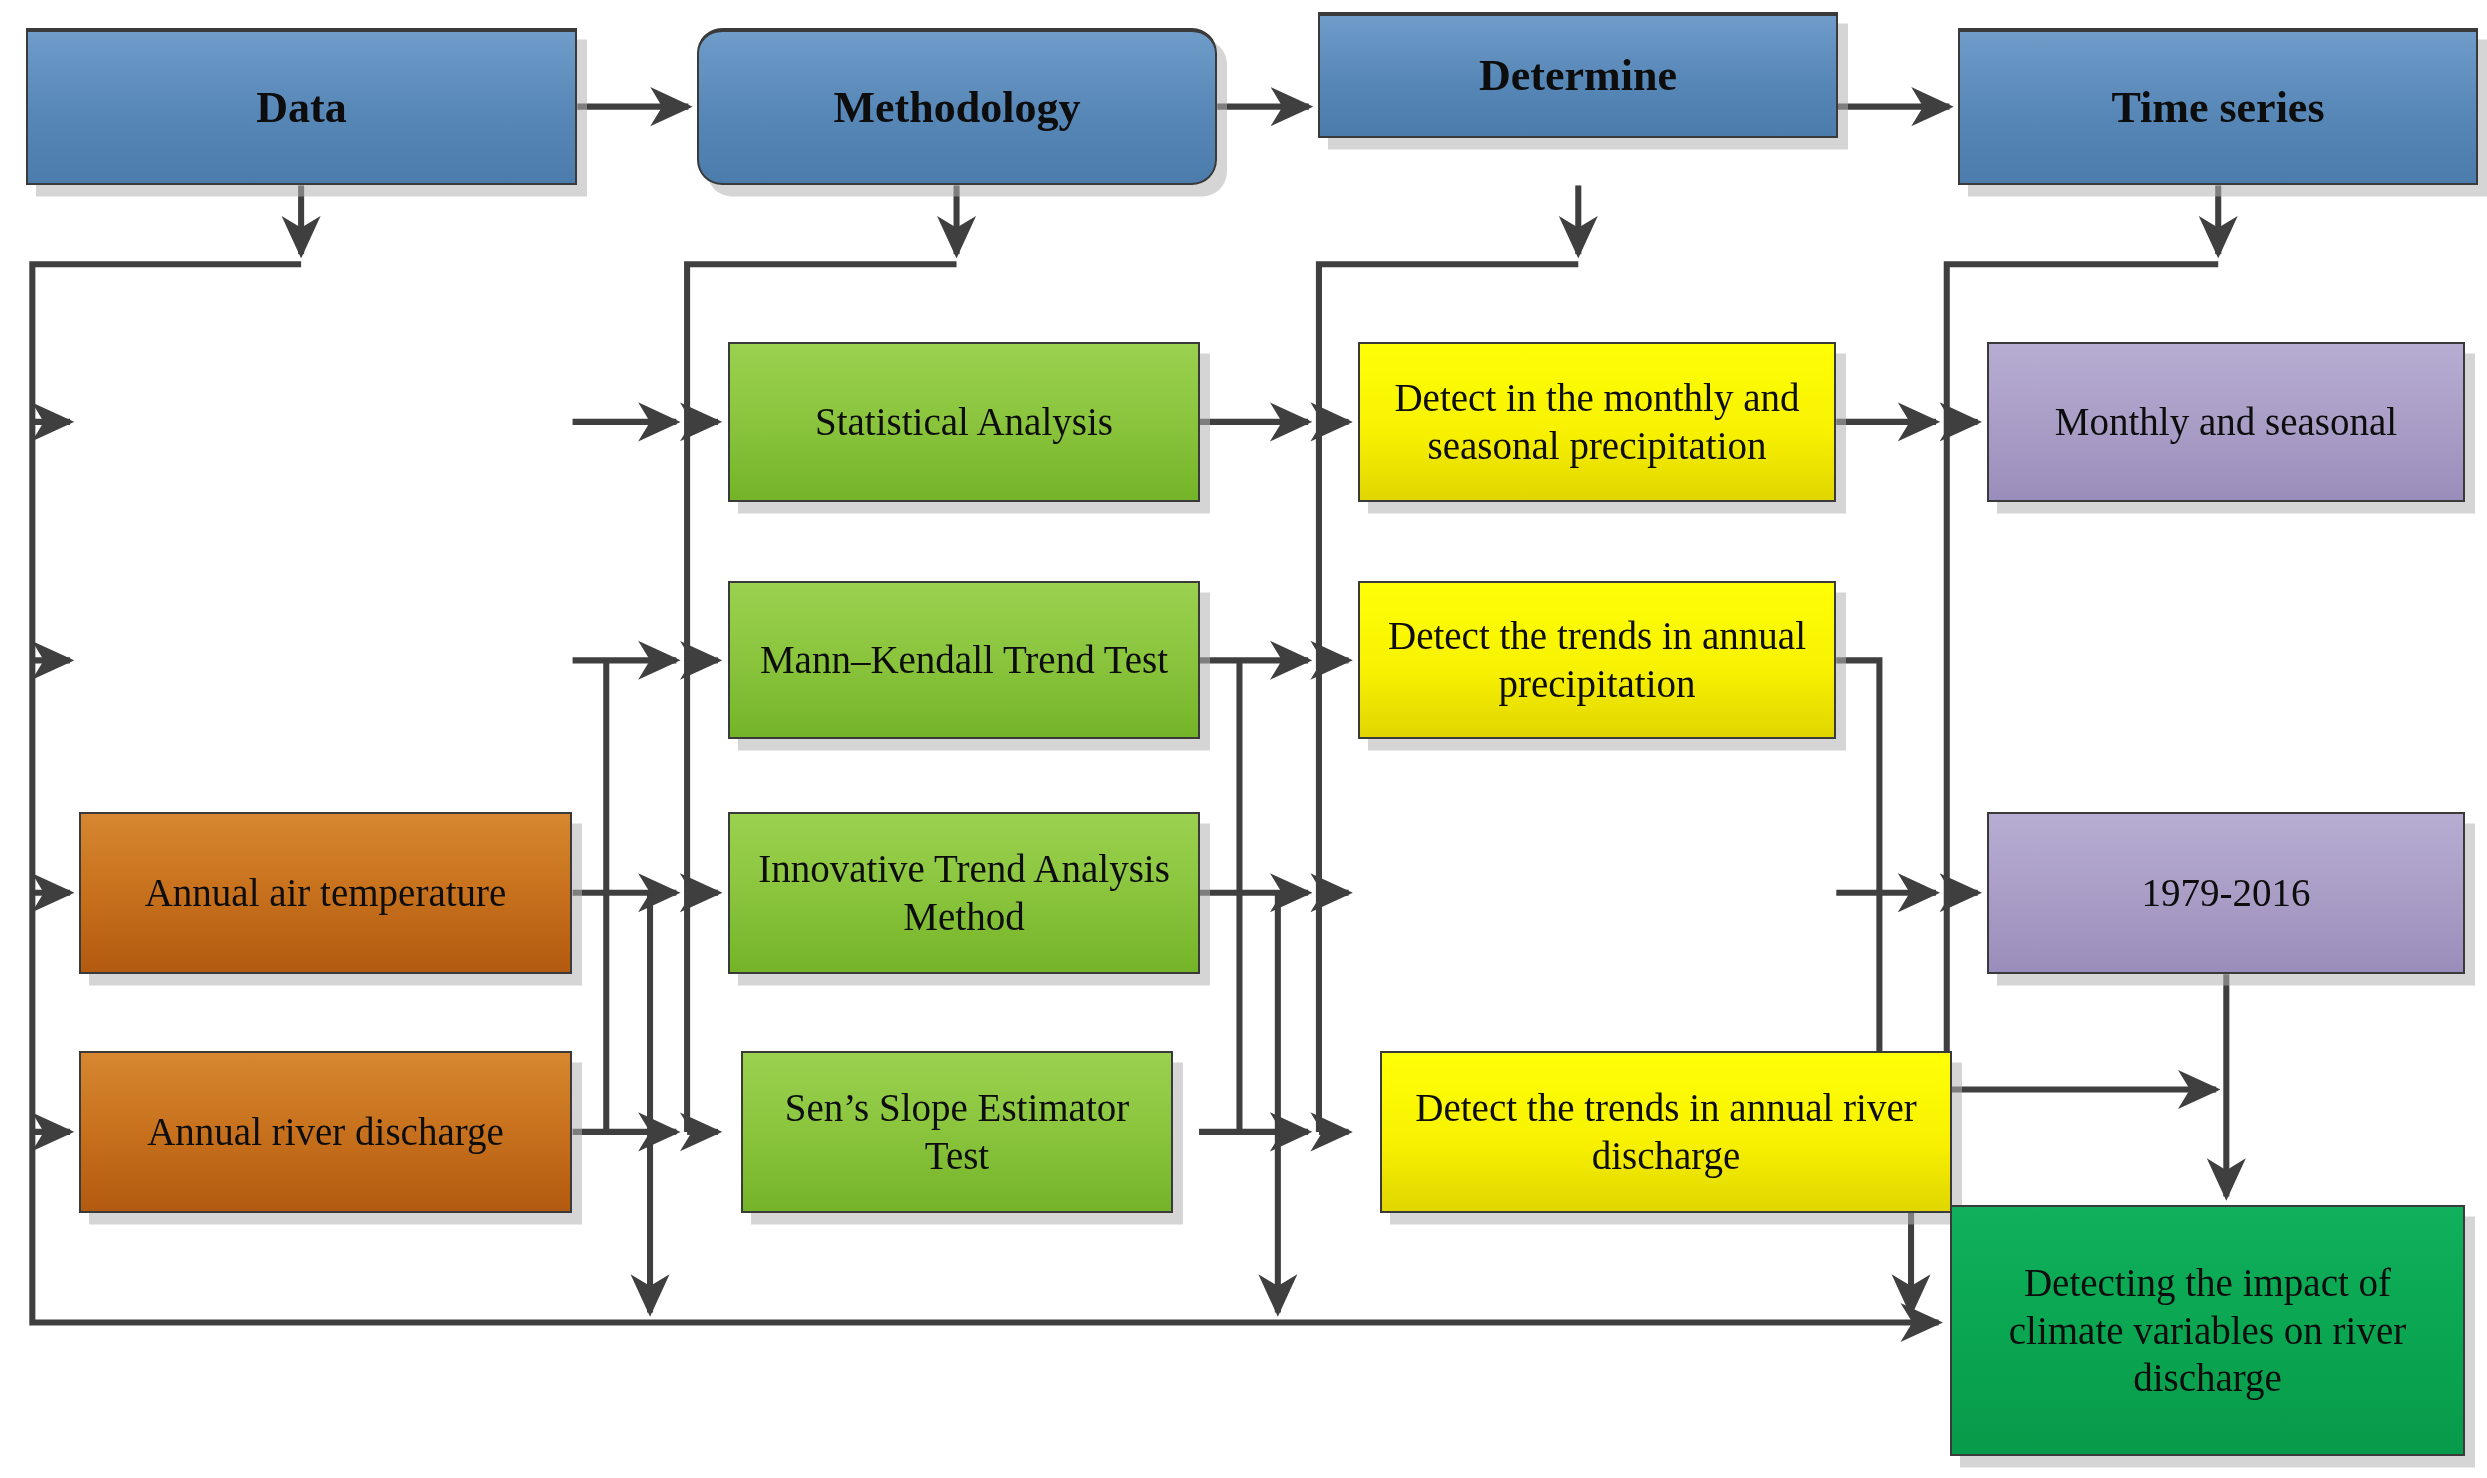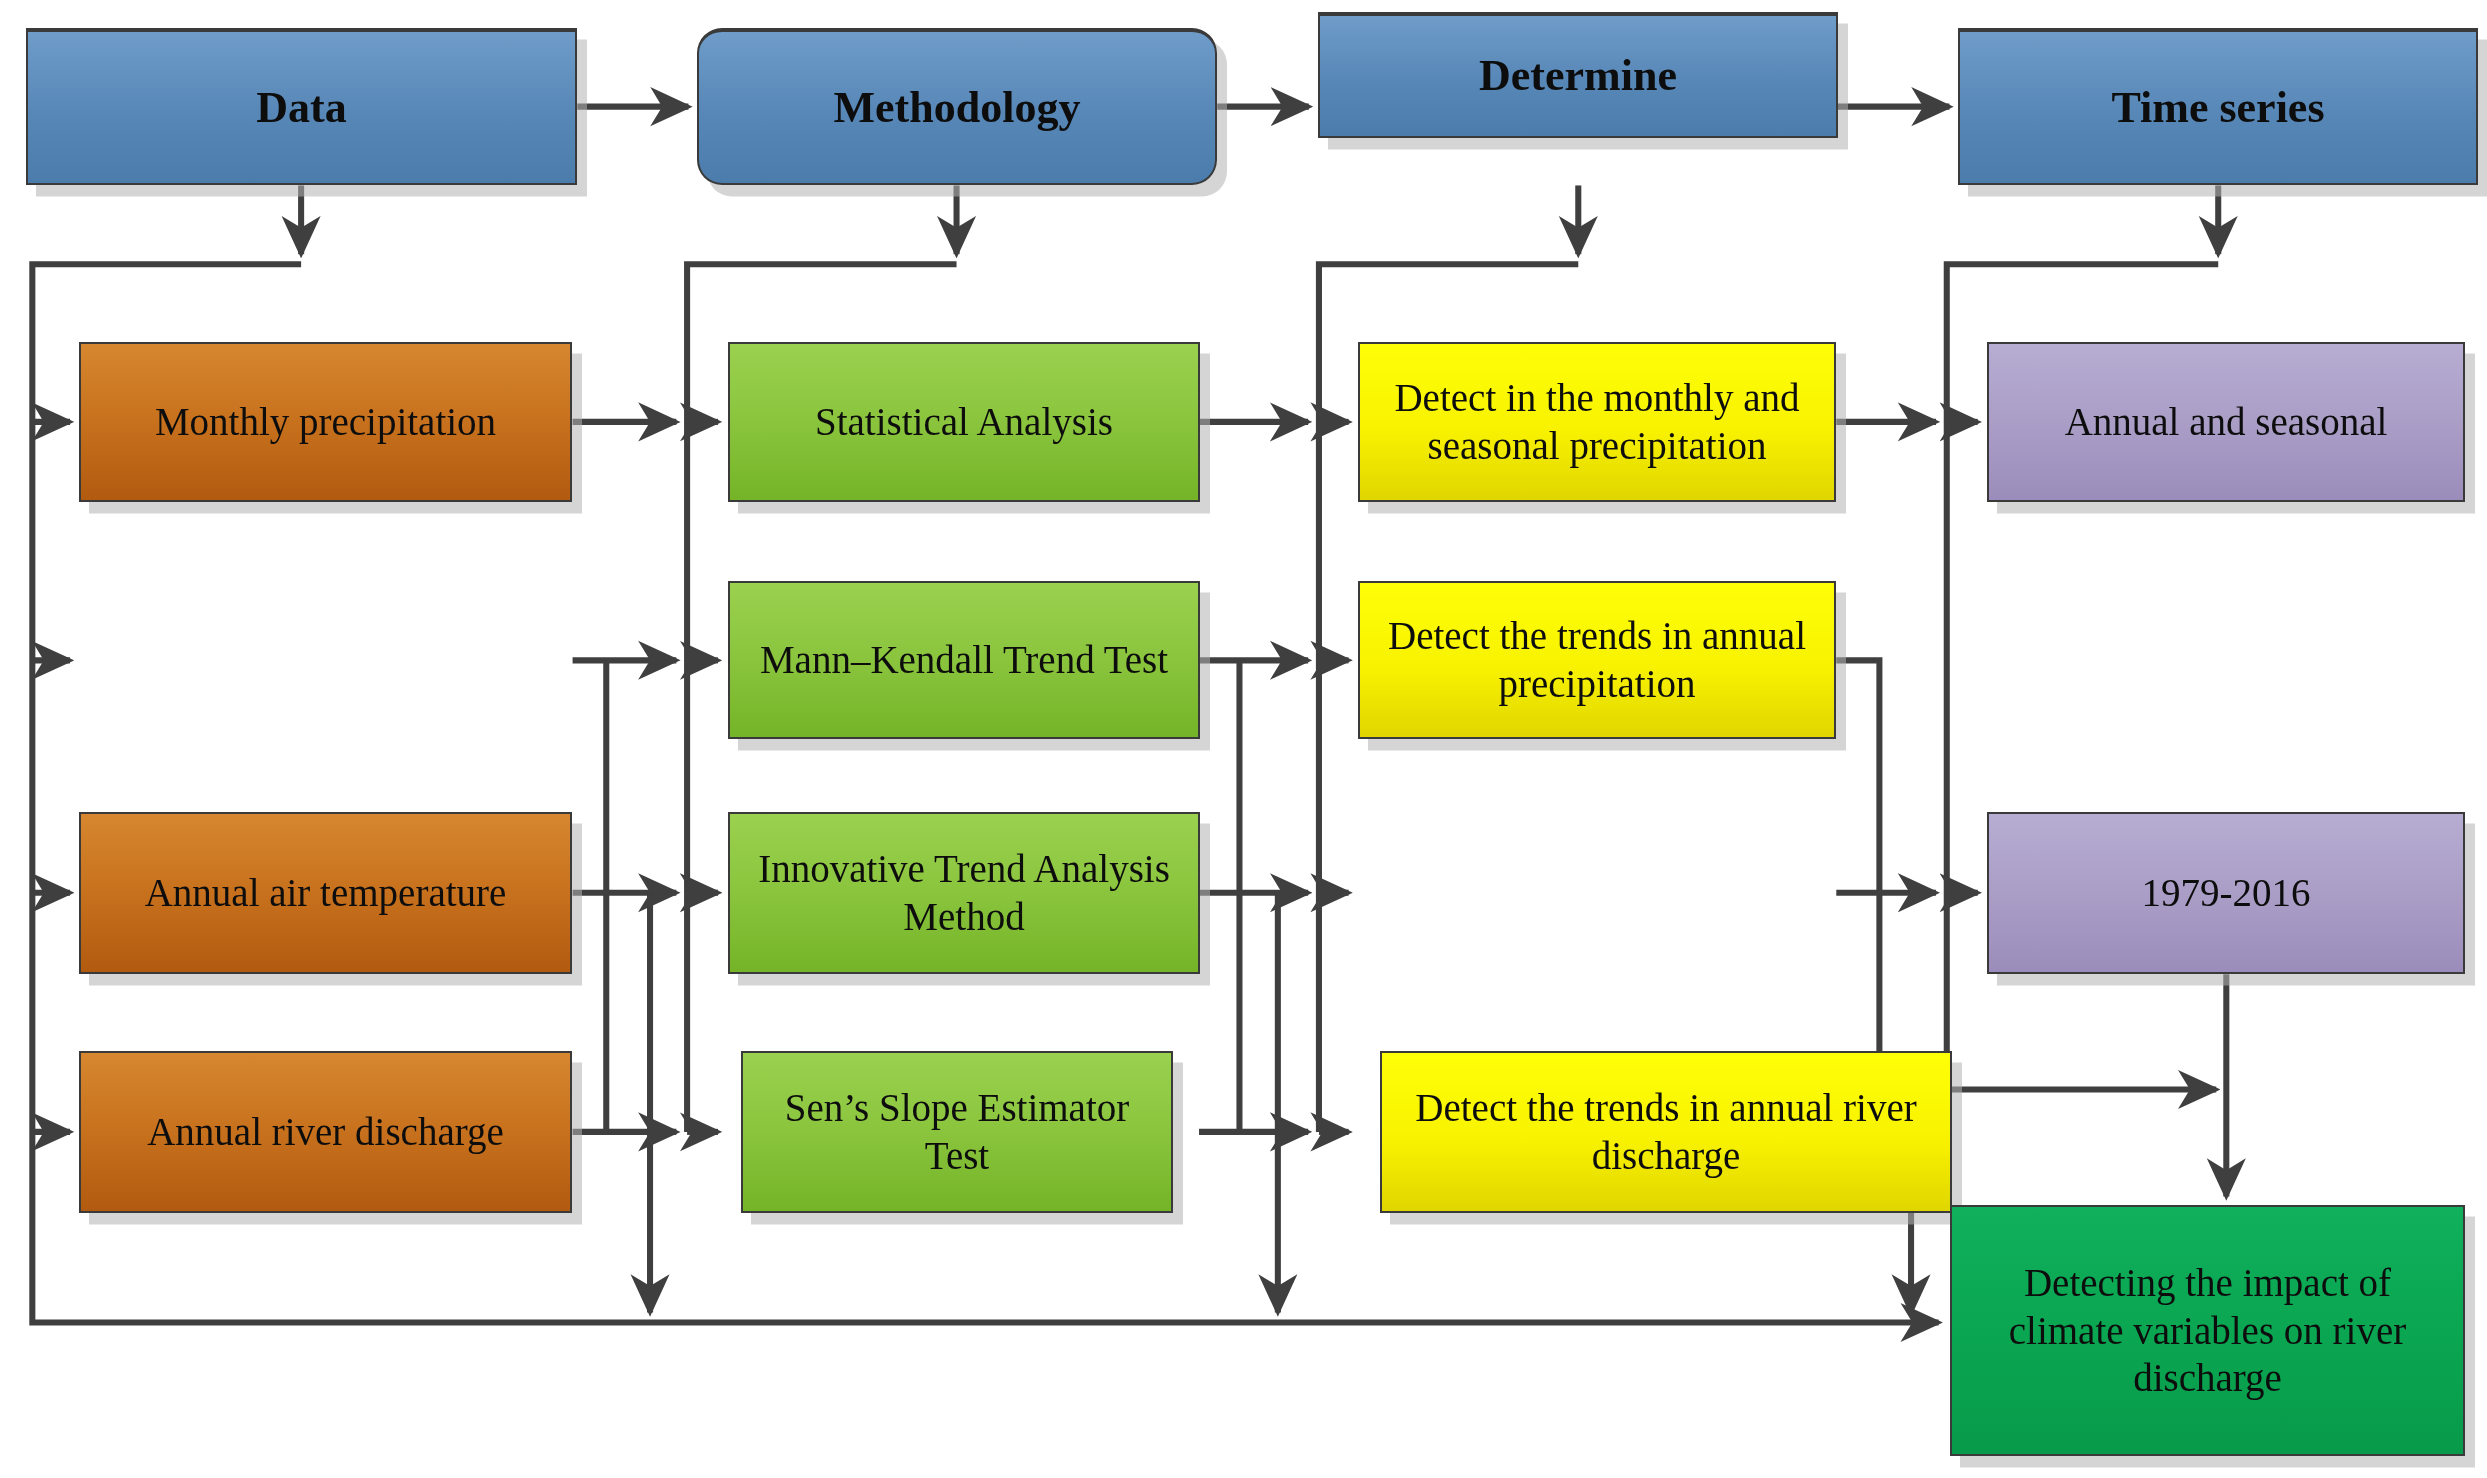--- a/index.html
+++ b/index.html
@@ -86,32 +86,31 @@
 
       <path d="M3305,1446 L3305,1776" marker-end="url(#ah)"></path>
     </g>
   </svg>
 
   <div class="node hdr" style="left:26px;top:28px;width:551px;height:157px;">Data</div>
   <div class="node hdr" style="left:697px;top:28px;width:520px;height:157px;border-radius:25px;">Methodology</div>
   <div class="node hdr" style="left:1318px;top:12px;width:520px;height:126px;">Determine</div>
   <div class="node hdr" style="left:1958px;top:28px;width:520px;height:157px;">Time series</div>
 
-  <div class="node orange" style="left:79px;top:342px;width:493px;height:160px;">Monthly precipitation</div>
   <div class="node orange" style="left:79px;top:812px;width:493px;height:162px;">Annual air temperature</div>
   <div class="node orange" style="left:79px;top:1051px;width:493px;height:162px;">Annual river discharge</div>
 
   <div class="node green" style="left:728px;top:342px;width:472px;height:160px;">Statistical Analysis</div>
   <div class="node green" style="left:728px;top:581px;width:472px;height:158px;">Mann–Kendall Trend Test</div>
   <div class="node green" style="left:728px;top:812px;width:472px;height:162px;">Innovative Trend Analysis Method</div>
   <div class="node green" style="left:728px;top:1051px;width:432px;height:162px;margin-left:13px;">Sen’s Slope Estimator Test</div>
 
   <div class="node yellow" style="left:1358px;top:342px;width:478px;height:160px;">Detect in the monthly and seasonal precipitation</div>
   <div class="node yellow" style="left:1358px;top:581px;width:478px;height:158px;">Detect the trends in annual precipitation</div>
   <div class="node yellow" style="left:1380px;top:1051px;width:572px;height:162px;">Detect the trends in annual river discharge</div>
 
-  <div class="node purple" style="left:1987px;top:342px;width:478px;height:160px;">Annual and seasonal</div>
+  <div class="node purple" style="left:1987px;top:342px;width:478px;height:160px;">Monthly and seasonal</div>
   <div class="node purple" style="left:1987px;top:812px;width:478px;height:162px;">1979-2016</div>
 
   <div class="node emerald" style="left:1950px;top:1205px;width:515px;height:251px;">Detecting the impact of climate variables on river discharge</div>
 
 </div>
 
 
 </body></html>

